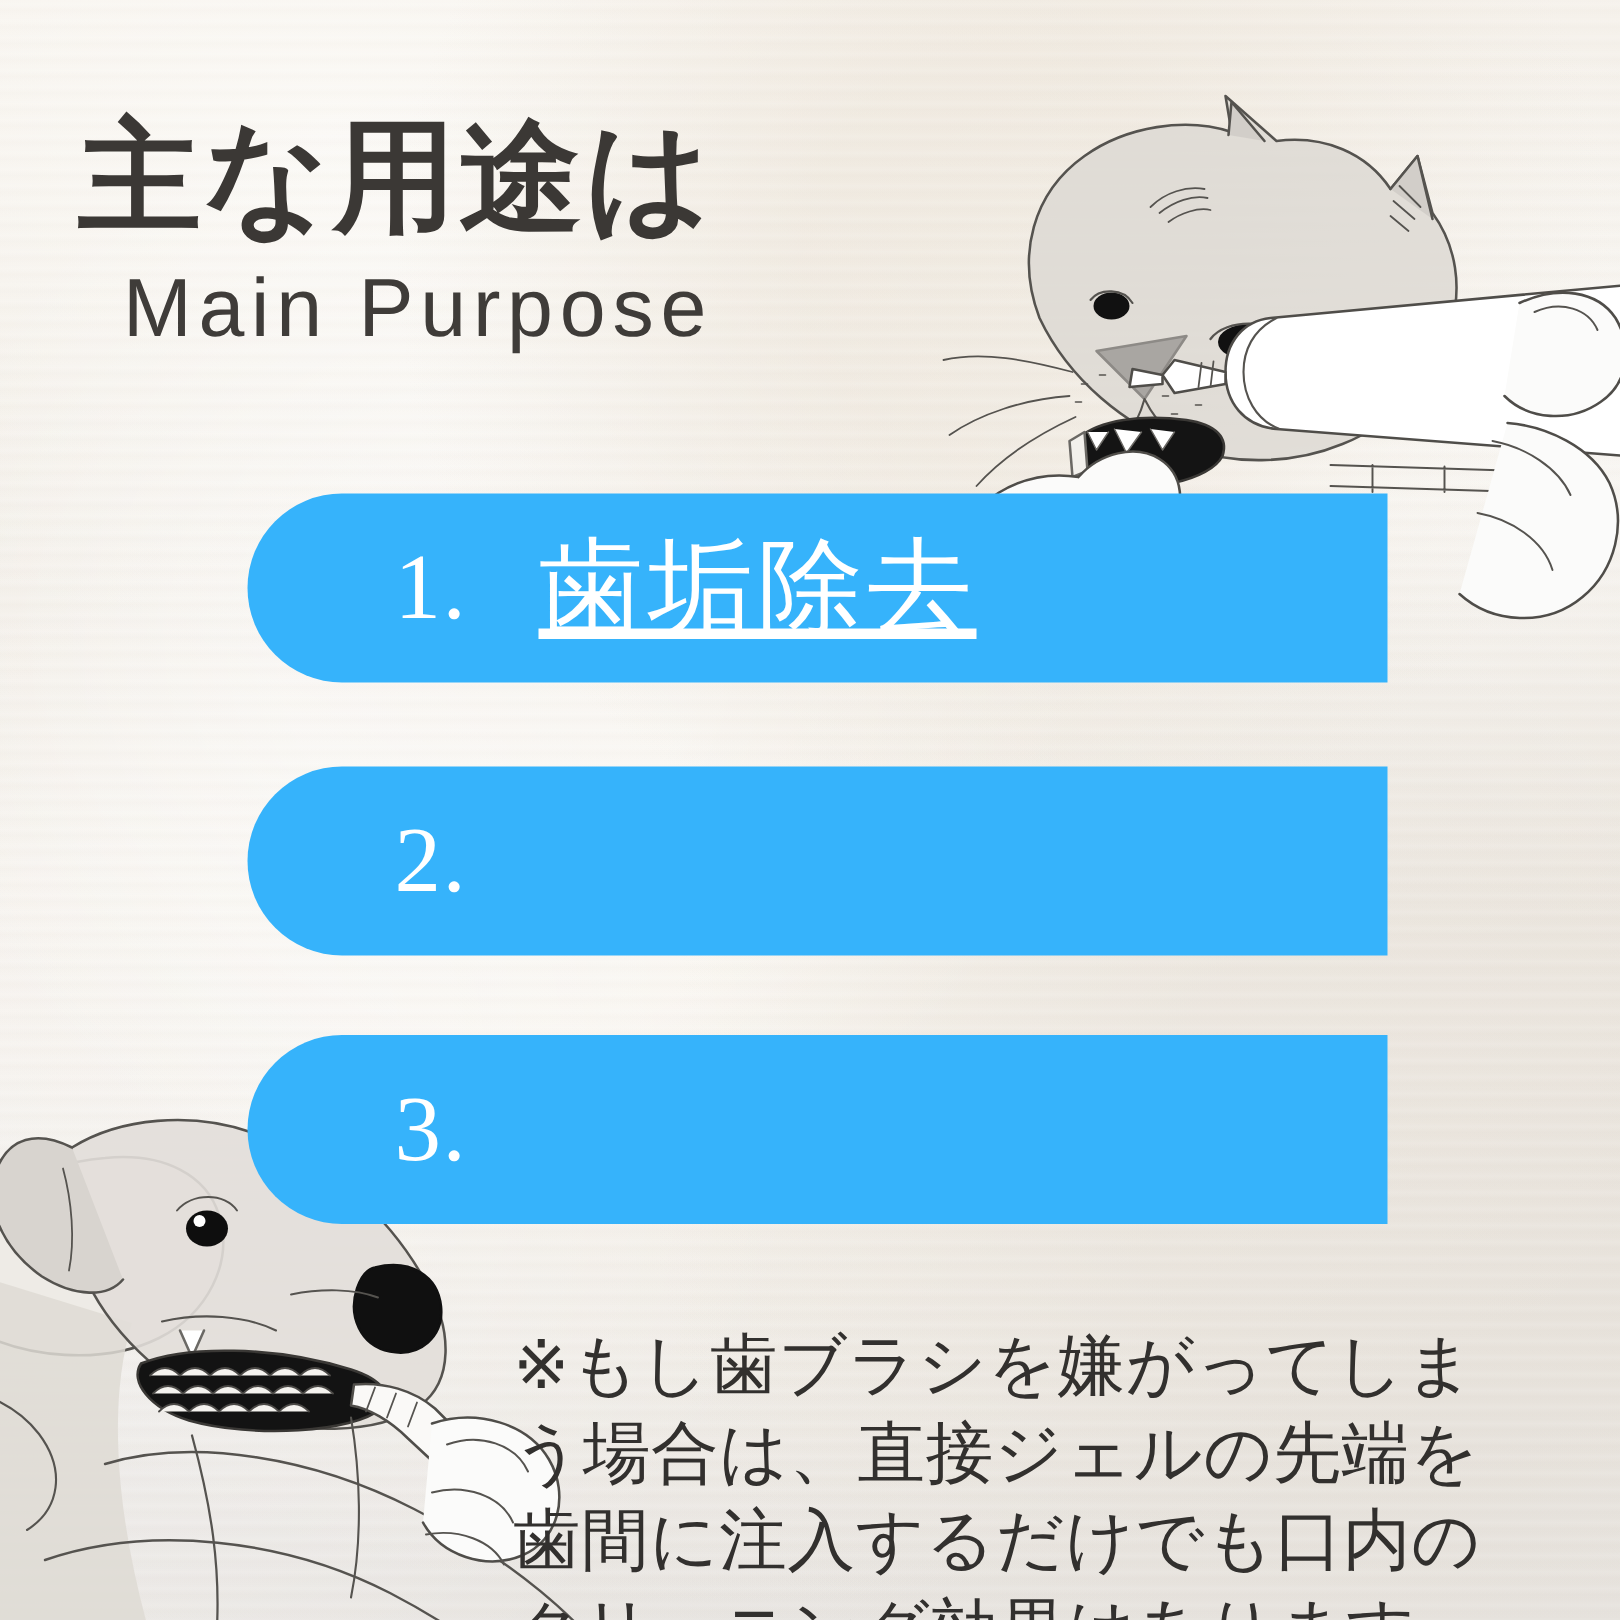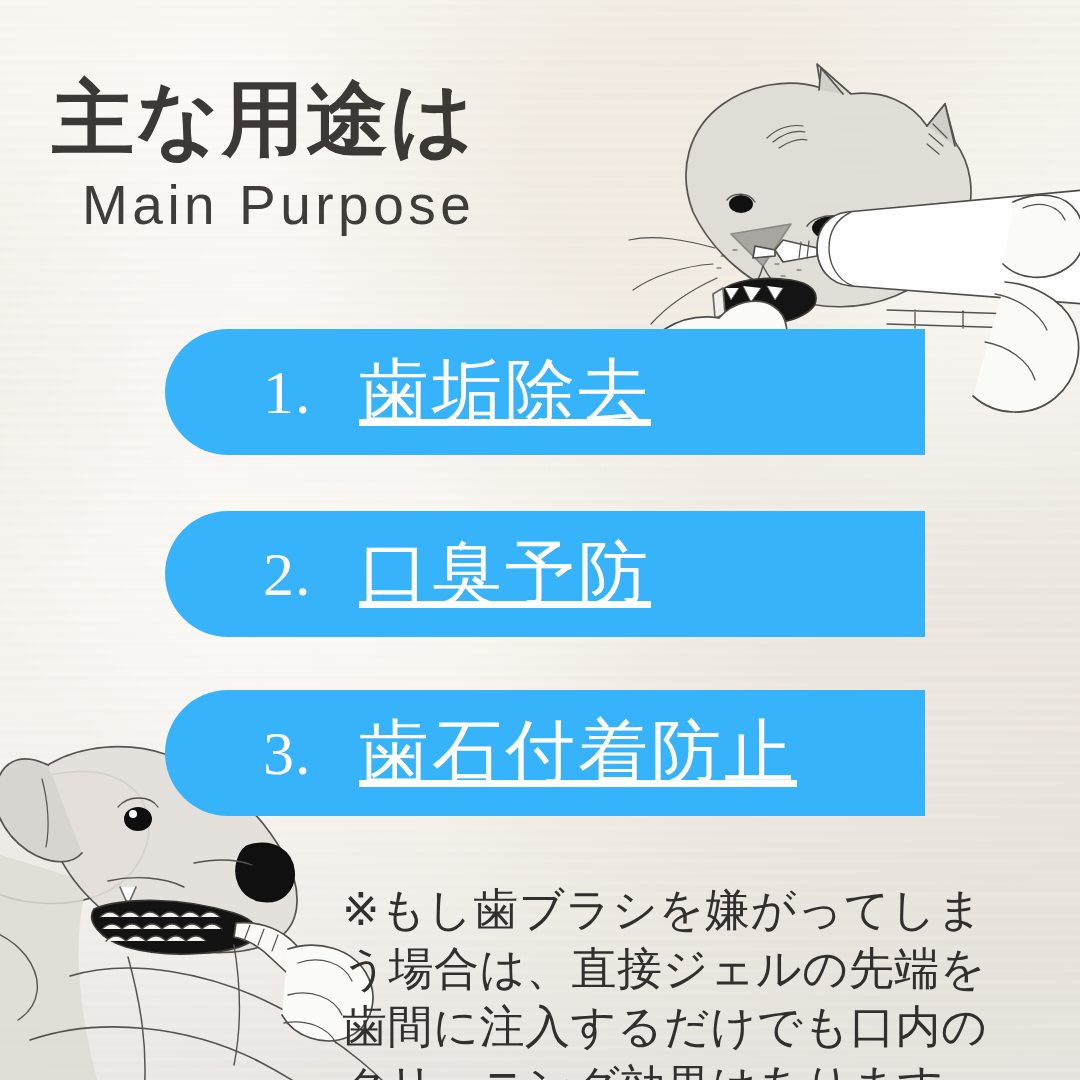--- a/index.html
+++ b/index.html
@@ -277,25 +277,23 @@
     <div id="page-subtitle">Main Purpose</div>
   </div>
 
   <div class="pill" id="pill-1">
     <span class="pill-num">1.</span>
     <span class="pill-text">歯垢除去</span>
   </div>
 
   <div class="pill" id="pill-2">
     <span class="pill-num">2.</span>
-    <span class="pill-text">口臭予防</span>
   </div>
 
   <div class="pill" id="pill-3">
     <span class="pill-num">3.</span>
-    <span class="pill-text">歯石付着防止</span>
   </div>
 
   <div id="note">
     <p>※もし歯ブラシを嫌がってしまう場合は、直接ジェルの先端を歯間に注入するだけでも口内のクリーニング効果はあります。</p>
   </div>
 
 </div>
 
 </body></html>

